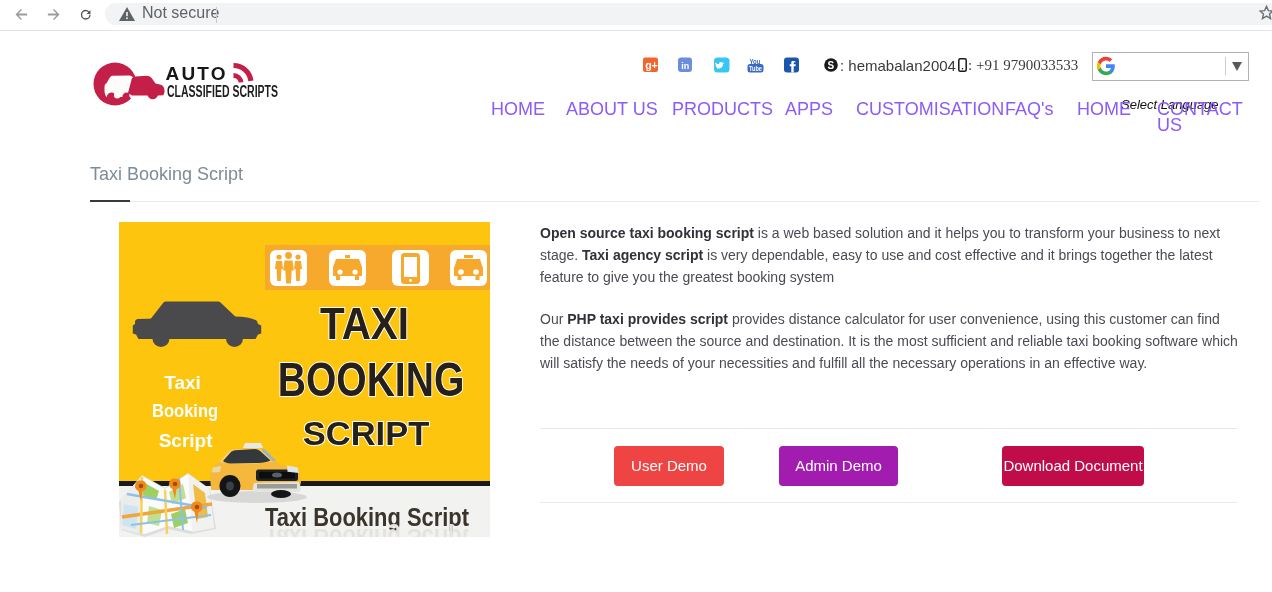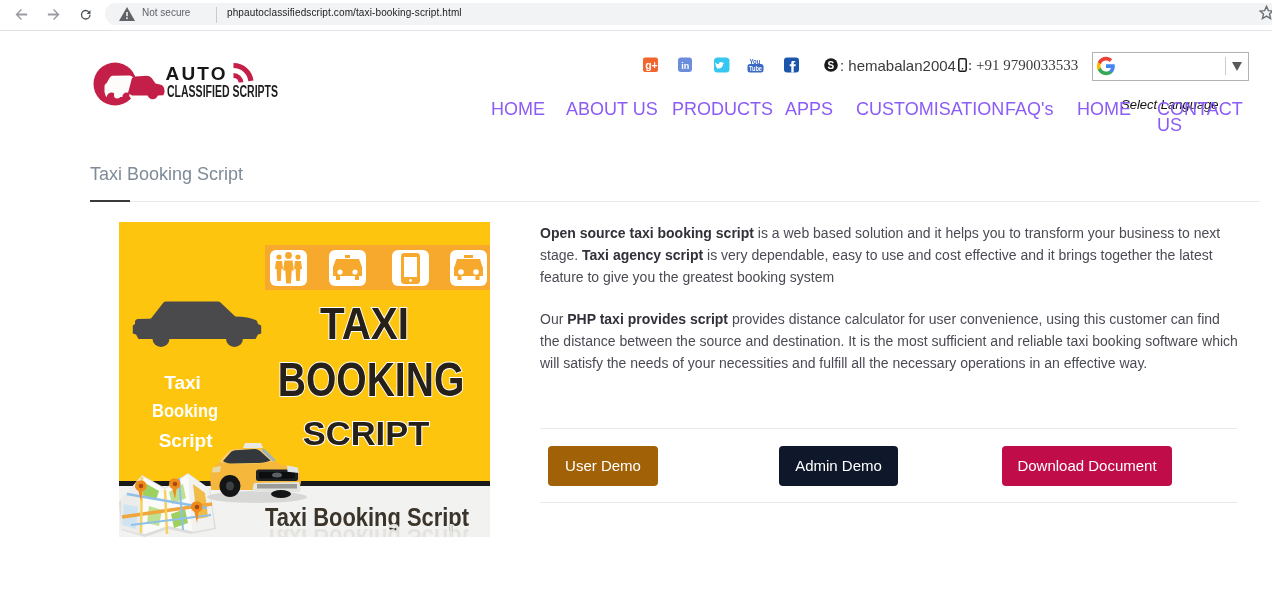--- a/index.html
+++ b/index.html
@@ -2,21 +2,21 @@
 <html><head>
 <meta charset="utf-8">
 <style>
   * { margin:0; padding:0; box-sizing:border-box; }
   html,body { width:1272px; height:592px; background:#fff; font-family:"Liberation Sans", sans-serif; overflow:hidden; }
   .abs { position:absolute; }
 
   
   #chrome { position:absolute; left:0; top:0; width:1272px; height:31px; background:#ffffff; border-bottom:1px solid #e2e3e8; }
   #omnibox { position:absolute; left:105px; top:3px; width:1175px; height:22px; border-radius:11px; background:#f1f3f4; }
-  .urltxt { position:absolute; top:2px; font-size:10px; color:#5f6368; line-height:22px; }
+  .urltxt { position:absolute; top:2px; font-size:16px; color:#5f6368; line-height:22px; }
   #url2 { color:#202124; letter-spacing:0.12px; }
 
   
   .navitem { position:absolute; top:101px; font-size:18px; color:#8b5cf6; line-height:16px; }
   .ctc { position:absolute; top:57px; font-size:15px; color:#3b3b3b; line-height:17px; }
 
   
   #h2 { position:absolute; left:90px; top:164px; font-size:18px; line-height:20px; color:#7e8b98; }
   #uline-dark { position:absolute; left:90px; top:200px; width:40px; height:2px; background:#3a3a3a; }
   #uline-light { position:absolute; left:130px; top:201px; width:1130px; height:1px; background:#eaeaea; }
@@ -42,21 +42,20 @@
       <path d="M13.6 2.4 12 4A5.9 5.9 0 0 0 8 2.2 5.8 5.8 0 1 0 13.8 8h-1.6A4.2 4.2 0 1 1 8 3.8c1.2 0 2.2.5 3 1.3L9 7h4.6V2.4z" fill="#50555a"></path>
     </svg>
   <div id="omnibox"></div>
   <svg class="abs" style="left:119px;top:7px" width="16" height="14" viewBox="0 0 16 14">
       <path d="M8 0 16 14H0Z" fill="#5f6368"></path>
       <rect x="7.2" y="5" width="1.6" height="4.2" fill="#f1f3f4"></rect>
       <rect x="7.2" y="10.4" width="1.6" height="1.7" fill="#f1f3f4"></rect>
     </svg>
   <div class="urltxt" style="left:142px;">Not secure</div>
   <div class="abs" style="left:216px;top:7px;width:1px;height:16px;background:#c8cbcf"></div>
-  <div class="urltxt" id="url2" style="left:227px;">phpautoclassifiedscript.com/taxi-booking-script.html</div>
   <svg class="abs" style="left:1259px;top:5px" width="15" height="15" viewBox="0 0 16 16">
       <path d="M8 1.5 10 6l4.9.4-3.7 3.2 1.1 4.8L8 11.8l-4.3 2.6 1.1-4.8L1.1 6.4 6 6z" fill="none" stroke="#6a7075" stroke-width="1.5"></path>
     </svg>
 </div>
 
 <svg class="abs" style="left:90px;top:56px" width="200" height="56" viewBox="0 0 200 56">
   <circle cx="25" cy="28" r="21.5" fill="#c41f48"></circle>
 
   <path d="M14.5 36 l0-5.5 c0-1.5.8-2.8 2-3.2 l3.5-6 c.6-.9 1.6-1.5 2.7-1.5 l16.5-.3 c1.8 0 3.4 1 4.2 2.6 l2.6 5.4 0 11 -2 2 -2.5.5 a4.6 4.6 0 0 0-9.2 0 l-6.3 0 a4.6 4.6 0 0 0-9.2.3 l-1.3-1.8z" fill="#fdfcfa"></path>
   <circle cx="27.2" cy="39.2" r="3.2" fill="#fdfcfa"></circle>
@@ -239,16 +238,16 @@
     <ellipse cx="111" cy="264" rx="4" ry="4.5" fill="#3c4043"></ellipse>
     <ellipse cx="162" cy="272" rx="10" ry="4" fill="#141517"></ellipse>
   </g>
 </svg>
 
 <div id="rcol">
   <p><b>Open source taxi booking script</b> is a web based solution and it helps you to transform your business to next stage. <b>Taxi agency script</b> is very dependable, easy to use and cost effective and it brings together the latest feature to give you the greatest booking system</p>
   <p>Our <b>PHP taxi provides script</b> provides distance calculator for user convenience, using this customer can find the distance between the source and destination. It is the most sufficient and reliable taxi booking software which will satisfy the needs of your necessities and fulfill all the necessary operations in an effective way.</p>
 </div>
 <div class="hr" style="top:428px"></div>
-<div class="btn" style="left:548px;width:110px;background:#a16207">User Demo</div>
-<div class="btn" style="left:779px;width:119px;background:#0f172a">Admin Demo</div>
-<div class="btn" style="left:1002px;width:170px;background:#c00d49">Download Document</div>
+<div class="btn" style="left:614px;width:110px;background:#ef4444">User Demo</div>
+<div class="btn" style="left:779px;width:119px;background:#a21caf">Admin Demo</div>
+<div class="btn" style="left:1002px;width:142px;background:#c00d49">Download Document</div>
 <div class="hr" style="top:502px"></div>
 
 </body></html>

